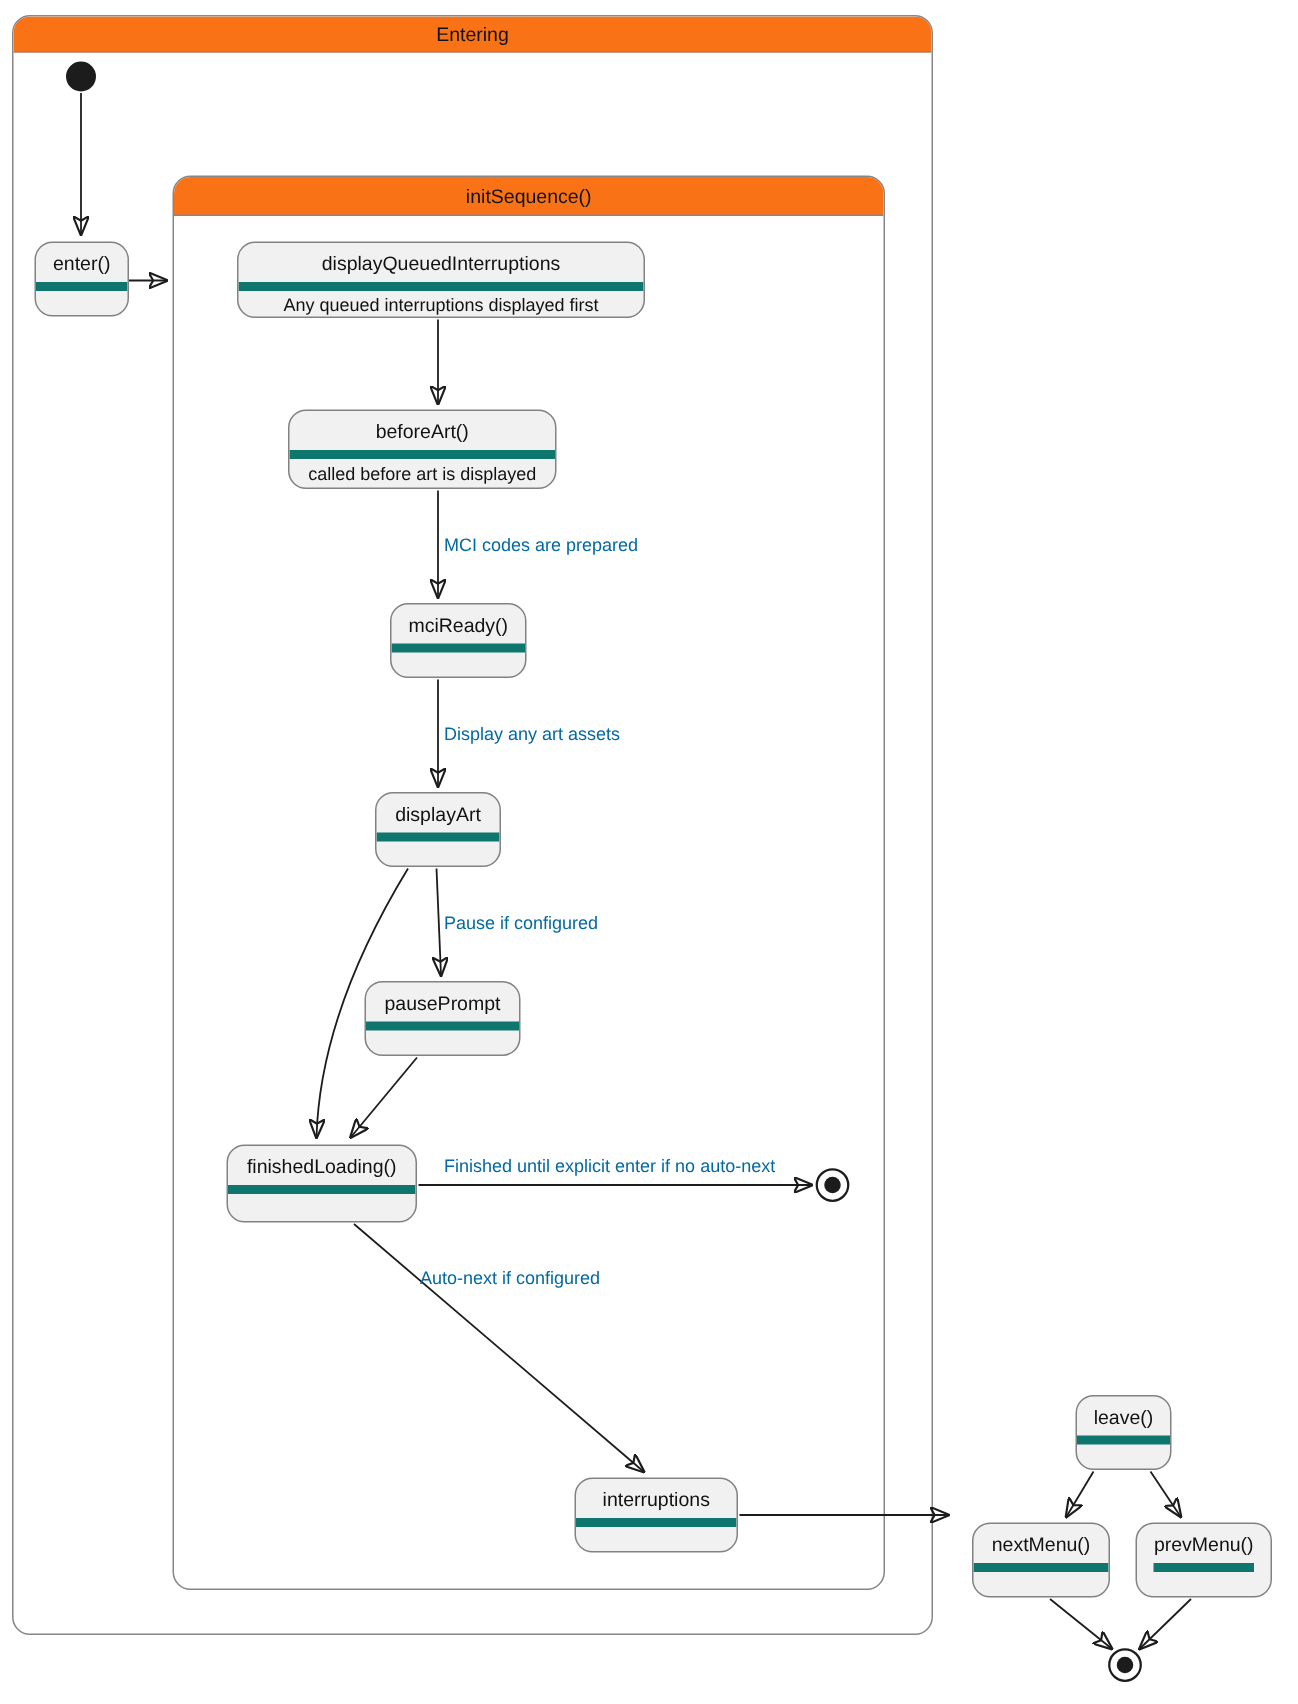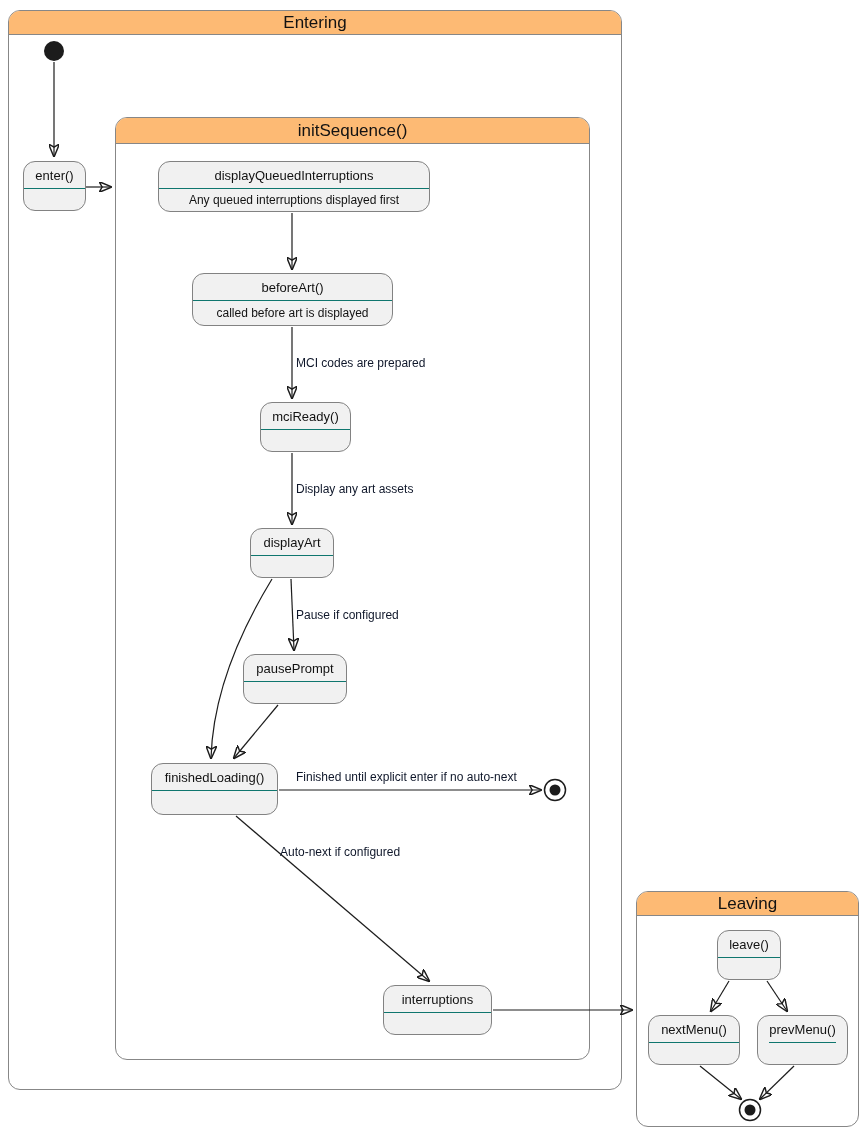--- a/index.html
+++ b/index.html
@@ -19,61 +19,61 @@
   .container {
     position: absolute;
     background: #ffffff;
     border: 1px solid #878787;
     border-radius: 12px;
     box-sizing: border-box;
     overflow: hidden;
   }
   .container-title {
     height: 23px;
-    background: #fdba74;
+    background: #f97316;
     border-bottom: 1px solid #878787;
     display: flex;
     align-items: center;
     justify-content: center;
-    font-size: 17px;
+    font-size: 13px;
     color: #121212;
   }
   .state {
     position: absolute;
     background: #f1f1f1;
     border: 1px solid #828282;
     border-radius: 12px;
     box-sizing: border-box;
     overflow: hidden;
     display: flex;
     flex-direction: column;
   }
   .state-title {
     height: 26px;
     min-height: 26px;
     display: flex;
     align-items: center;
     justify-content: center;
-    border-bottom: 1px solid #0f766e;
+    border-bottom: 6px solid #0f766e;
     font-size: 13px;
     white-space: nowrap;
   }
   .state-body {
     flex: 1;
     display: flex;
     align-items: center;
     justify-content: center;
     font-size: 12px;
     padding: 0 5px;
     white-space: nowrap;
   }
   .edge-label {
     position: absolute;
     font-size: 12px;
-    color: #0f172a;
+    color: #0369a1;
     white-space: nowrap;
     line-height: 14px;
     text-align: right;
   }
   #edges-layer {
     position: absolute;
     left: 0;
     top: 0;
     pointer-events: none;
   }
@@ -89,23 +89,20 @@
 <div id="canvas">
 
   <div class="container" id="entering-container" style="left:8px; top:10px; width:614px; height:1080px;">
     <div class="container-title">Entering</div>
   </div>
 
   <div class="container" id="init-sequence-container" style="left:115px; top:117px; width:475px; height:943px;">
     <div class="container-title" style="height:25px;">initSequence()</div>
   </div>
 
-  <div class="container" id="leaving-container" style="left:636px; top:891px; width:223px; height:236px;">
-    <div class="container-title">Leaving</div>
-  </div>
 
   <svg id="edges-layer" width="865" height="1136" viewBox="0 0 865 1136">
     <defs>
       <marker id="arrow" viewBox="0 0 11 9" refX="10" refY="4.5" markerWidth="11" markerHeight="9" orient="auto-start-reverse">
         <path d="M0,0 L11,4.5 L0,9 L2.6,4.5 Z" fill="#1c1c1c" stroke="none"></path>
       </marker>
     </defs>
 
     <circle cx="54" cy="51" r="10" fill="#1c1c1c" stroke="none"></circle>
 
@@ -138,21 +135,21 @@
   <div class="state" style="left:23px; top:161px; width:63px; height:50px;">
     <div class="state-title">enter()</div>
     <div class="state-body"></div>
   </div>
 
   <div class="state" style="left:158px; top:161px; width:272px; height:51px;">
     <div class="state-title">displayQueuedInterruptions</div>
     <div class="state-body">Any queued interruptions displayed first</div>
   </div>
 
-  <div class="state" style="left:192px; top:273px; width:201px; height:53px;">
+  <div class="state" style="left:192px; top:273px; width:179px; height:53px;">
     <div class="state-title">beforeArt()</div>
     <div class="state-body">called before art is displayed</div>
   </div>
 
   <div class="state" style="left:260px; top:402px; width:91px; height:50px;">
     <div class="state-title">mciReady()</div>
     <div class="state-body"></div>
   </div>
 
   <div class="state" style="left:250px; top:528px; width:84px; height:50px;">

